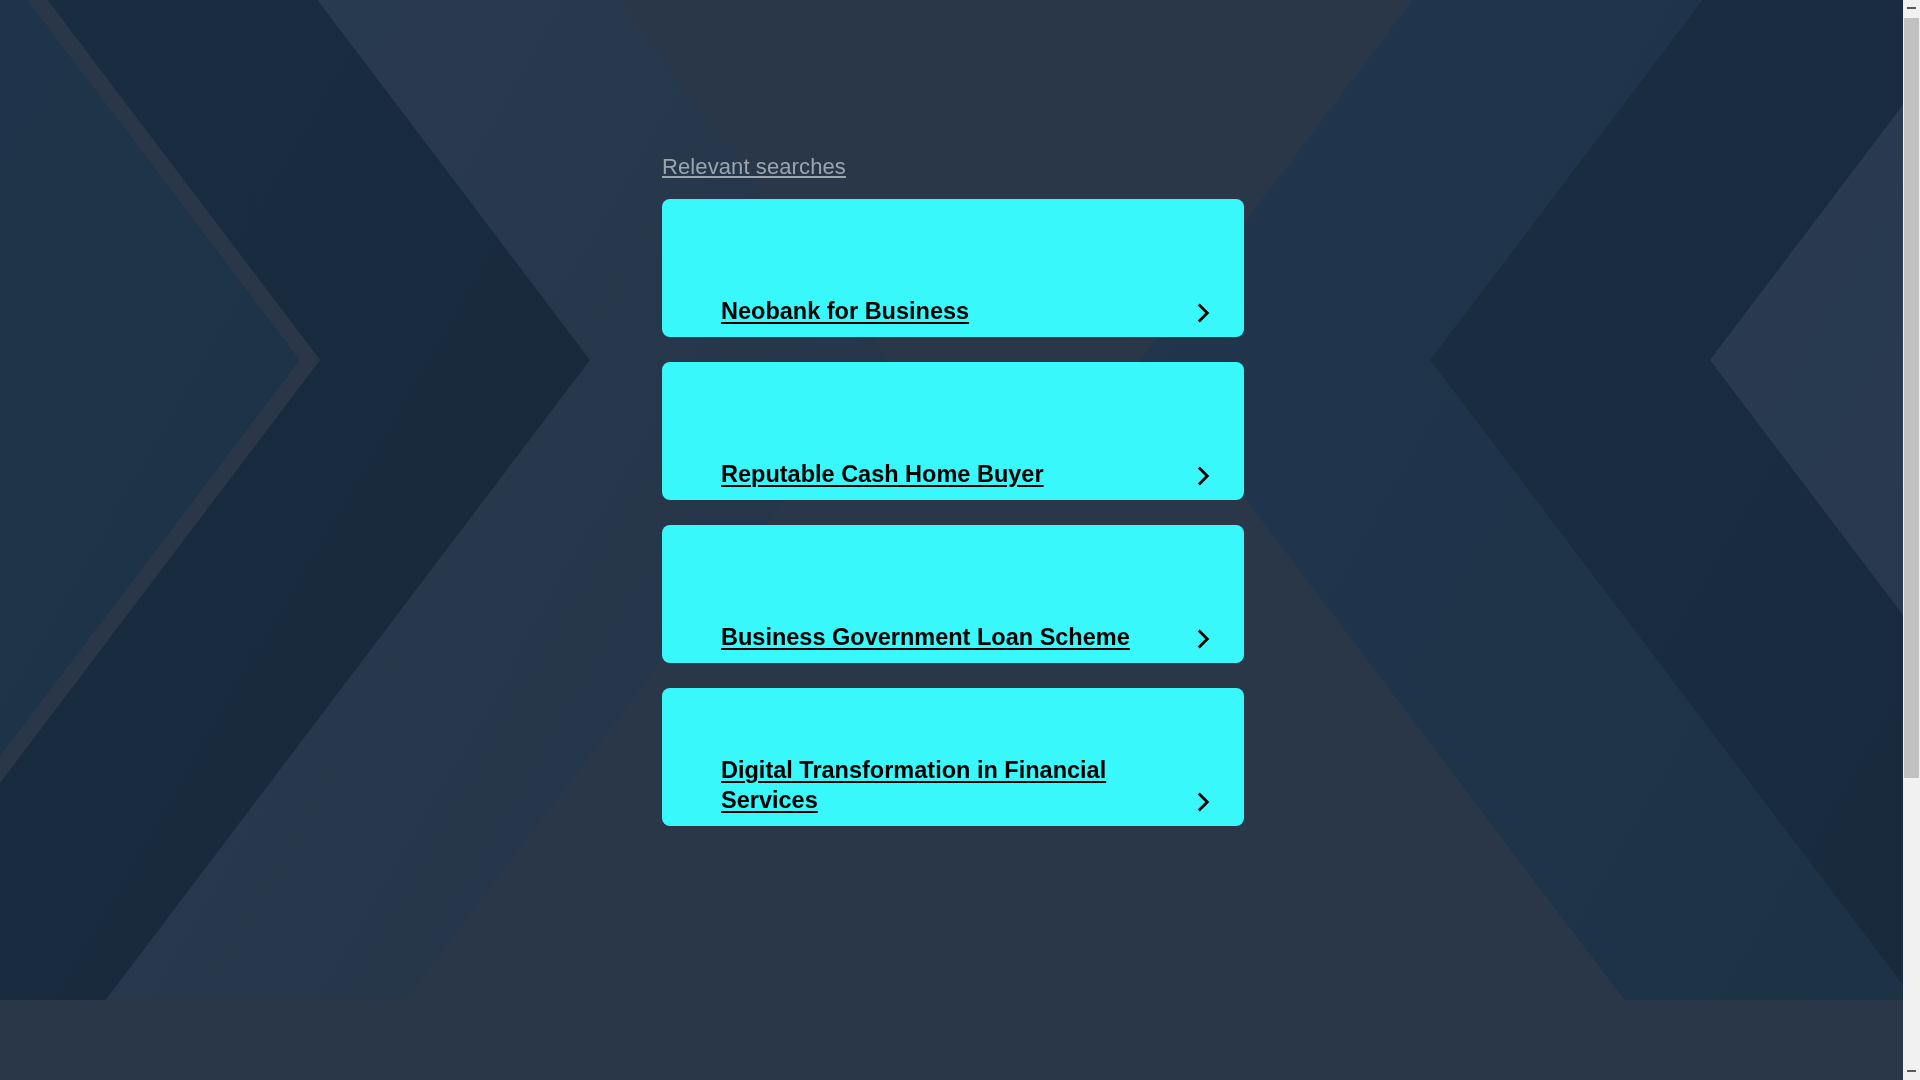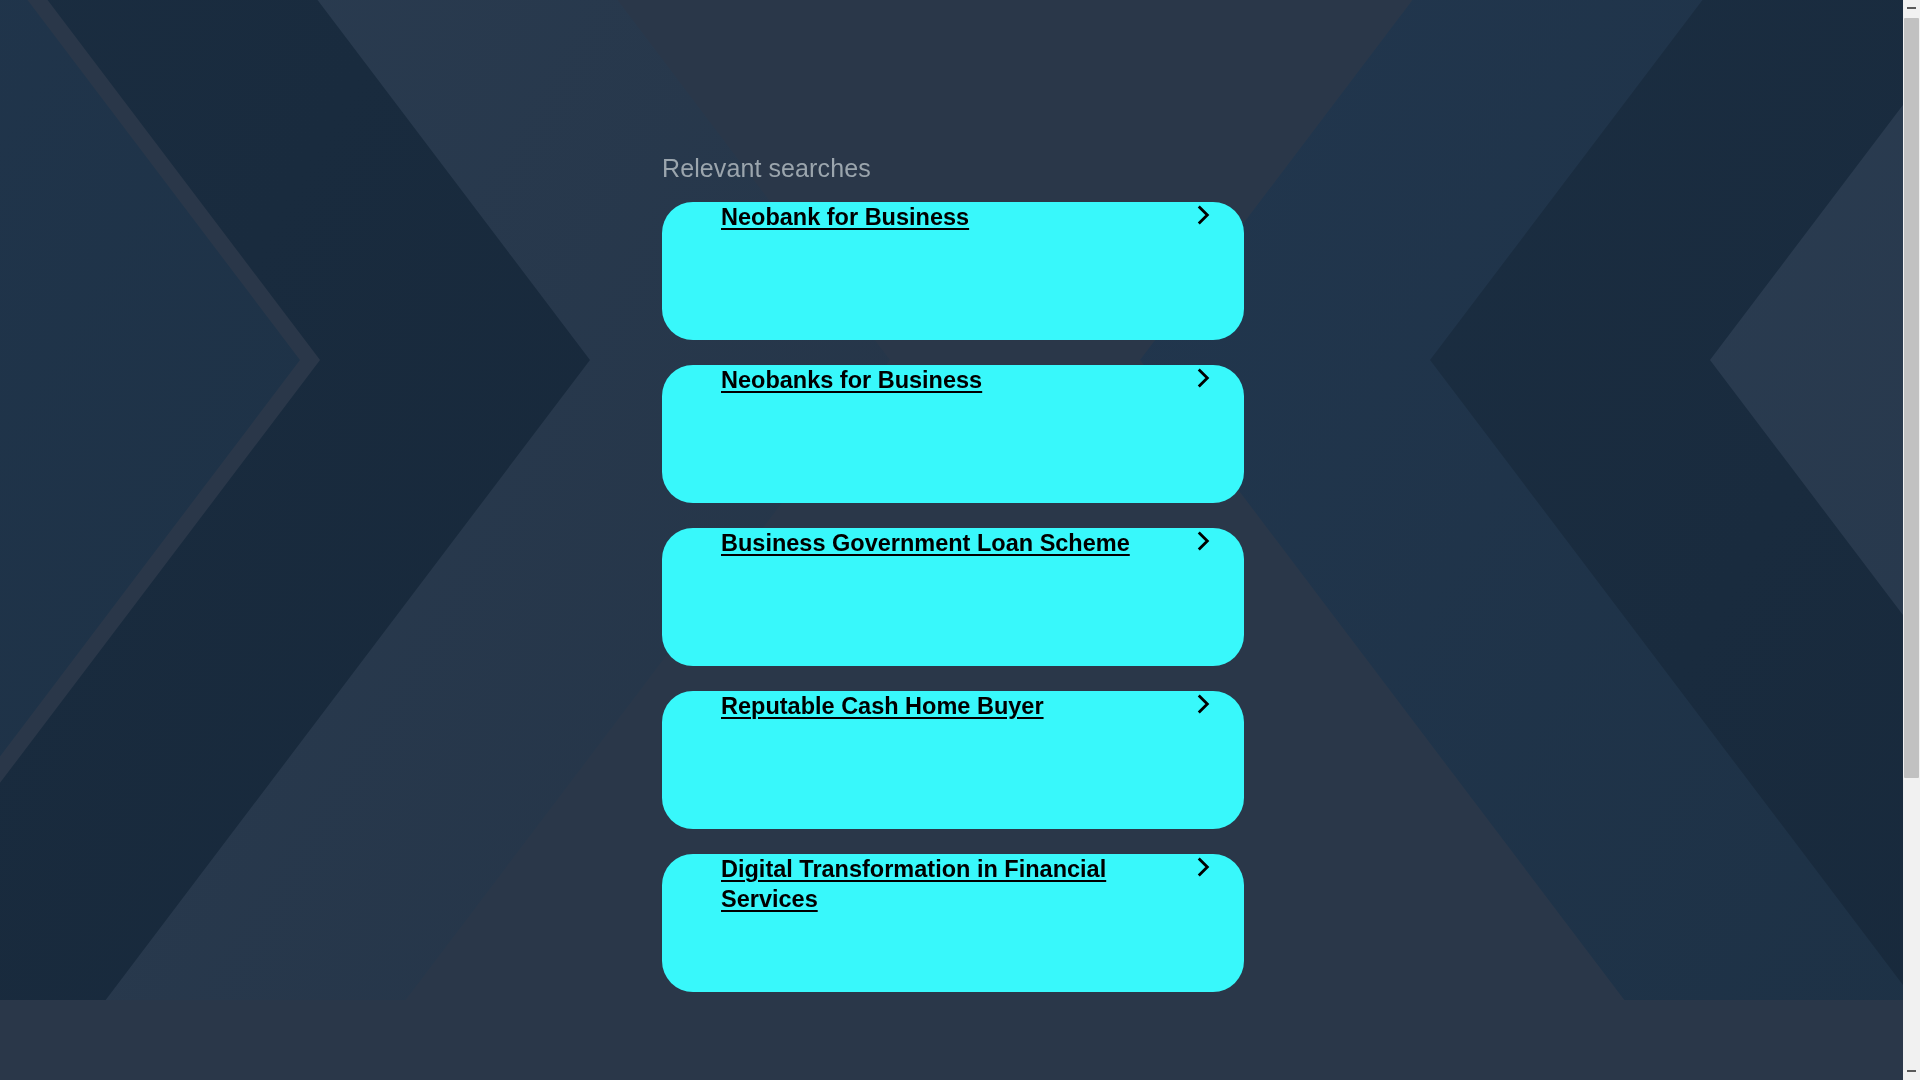--- a/index.html
+++ b/index.html
@@ -37,45 +37,46 @@
   
   #content-column {
     position: absolute;
     left: 662px;
     top: 0;
     width: 582px;
   }
 
   #section-label {
     color: #9ba5ad;
-    font-size: 25px;
+    font-size: 22px;
     font-weight: 400;
     letter-spacing: .1px;
     line-height: 1;
     padding-top: 156px;
     padding-bottom: 0;
     white-space: nowrap;
+    text-decoration: underline;
   }
 
   #cards {
     margin-top: 21px;
     display: flex;
     flex-direction: column;
     gap: 25px;
   }
 
   .search-card {
     position: relative;
     width: 582px;
     height: 138px;
     background: #38f8fb;
-    border-radius: 31px;
+    border-radius: 8px;
     display: flex;
-    align-items: flex-start;
-    padding: 0 28px 0 59px;
+    align-items: flex-end;
+    padding: 0 28px 11px 59px;
     text-decoration: none;
     flex: 0 0 auto;
   }
 
   .search-card-label {
     color: #000;
     font-size: 23.5px;
     font-weight: bold;
     line-height: 1.28;
     text-decoration: underline;
@@ -174,40 +175,32 @@
 
       <a class="search-card" href="#">
         <span class="search-card-label">Neobank for Business</span>
         <span class="chevron-icon">
           <svg viewBox="0 0 24 24" width="26" height="26" fill="none" stroke="#000" stroke-width="2.6" stroke-linecap="square" stroke-linejoin="miter">
               <polyline points="9 5 16 12 9 19"></polyline>
             </svg>
         </span>
       </a>
 
-      <a class="search-card" href="#">
-        <span class="search-card-label">Neobanks for Business</span>
+
+      <a class="search-card" href="#">
+        <span class="search-card-label">Reputable Cash Home Buyer</span>
         <span class="chevron-icon">
           <svg viewBox="0 0 24 24" width="26" height="26" fill="none" stroke="#000" stroke-width="2.6" stroke-linecap="square" stroke-linejoin="miter">
               <polyline points="9 5 16 12 9 19"></polyline>
             </svg>
         </span>
       </a>
 
       <a class="search-card" href="#">
         <span class="search-card-label">Business Government Loan Scheme</span>
-        <span class="chevron-icon">
-          <svg viewBox="0 0 24 24" width="26" height="26" fill="none" stroke="#000" stroke-width="2.6" stroke-linecap="square" stroke-linejoin="miter">
-              <polyline points="9 5 16 12 9 19"></polyline>
-            </svg>
-        </span>
-      </a>
-
-      <a class="search-card" href="#">
-        <span class="search-card-label">Reputable Cash Home Buyer</span>
         <span class="chevron-icon">
           <svg viewBox="0 0 24 24" width="26" height="26" fill="none" stroke="#000" stroke-width="2.6" stroke-linecap="square" stroke-linejoin="miter">
               <polyline points="9 5 16 12 9 19"></polyline>
             </svg>
         </span>
       </a>
 
 
       <a class="search-card" href="#">
         <span class="search-card-label">Digital Transformation in Financial Services</span>

